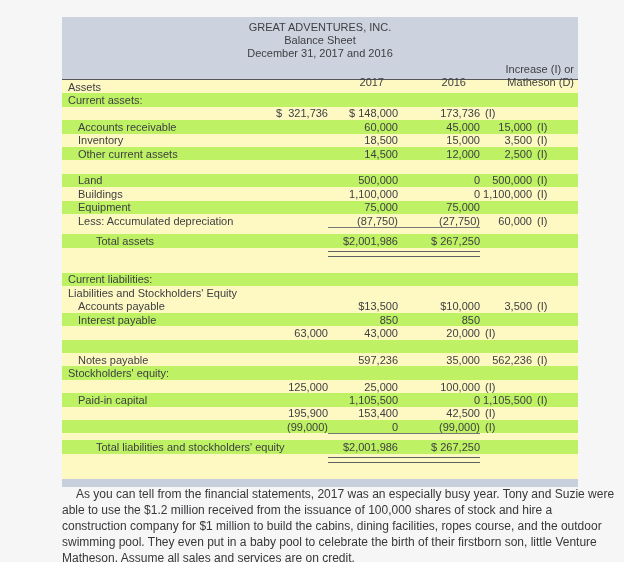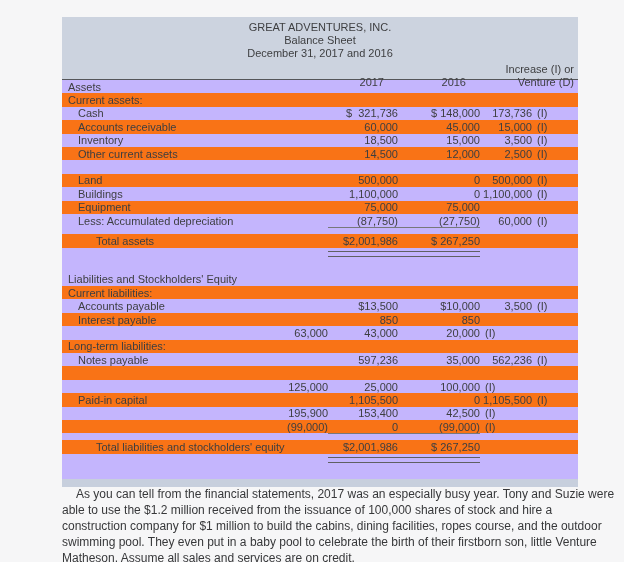--- a/index.html
+++ b/index.html
@@ -45,23 +45,23 @@
     margin-right: -14px;
   }
 
   .sheet-body { background: #ffffff; }
   .row {
     display: grid;
     grid-template-columns: 266px 70px 82px 52px 28px;
     padding-right: 18px;
     box-sizing: border-box;
     width: 516px;
-    background: #c4b5fd;
-  }
-  .row.shade { background: #f97316; }
+    background: #fef9c3;
+  }
+  .row.shade { background: #bef264; }
   .row.item, .row.total { height: 13.4px; }
   .row.rule  { height: 7px; }
   .row.drule { height: 13px; }
   .row.blank { height: 12px; }
 
   .cell { display: flex; align-items: center; overflow: visible; white-space: pre; }
   .cell.label { justify-content: flex-start; }
   .cell.num   { justify-content: flex-end; }
   .cell.marker { justify-content: flex-start; padding-left: 5px; }
   .ind0 { padding-left: 6px; }
@@ -94,42 +94,41 @@
     <div class="sheet-header">
       <div class="t-line">GREAT ADVENTURES, INC.</div>
       <div class="t-line">Balance Sheet</div>
       <div class="t-line">December 31, 2017 and 2016</div>
       <div class="col-head-row">
         <div class="cell label"></div>
         <div class="year">2017</div>
         <div class="year">2016</div>
         <div class="change-head">
           <span>Increase (I) or</span><br>
-          <span>Venture (D)</span>
+          <span>Matheson (D)</span>
         </div>
       </div>
     </div>
 
     <div class="sheet-body" id="rows">
         <div class="row item">
           <div class="cell label ind0">Assets</div>
           <div class="cell num c2017"></div>
           <div class="cell num c2016"></div>
           <div class="cell num change"></div>
           <div class="cell marker"></div>
         </div>
         <div class="row item shade">
           <div class="cell label ind0">Current assets:</div>
           <div class="cell num c2017"></div>
           <div class="cell num c2016"></div>
           <div class="cell num change"></div>
           <div class="cell marker"></div>
         </div>
         <div class="row item">
-          <div class="cell label ind1">Cash</div>
           <div class="cell num c2017">$  321,736</div>
           <div class="cell num c2016">$ 148,000</div>
           <div class="cell num change">173,736</div>
           <div class="cell marker">(I)</div>
         </div>
         <div class="row item shade">
           <div class="cell label ind1">Accounts receivable</div>
           <div class="cell num c2017">60,000</div>
           <div class="cell num c2016">45,000</div>
           <div class="cell num change">15,000</div>
@@ -204,29 +203,29 @@
           <div class="cell num change"></div>
           <div class="cell marker"></div>
         </div>
         <div class="row blank">
           <div class="cell label ind0"></div>
           <div class="cell num c2017"></div>
           <div class="cell num c2016"></div>
           <div class="cell num change"></div>
           <div class="cell marker"></div>
         </div>
+        <div class="row item shade">
+          <div class="cell label ind0">Current liabilities:</div>
+          <div class="cell num c2017"></div>
+          <div class="cell num c2016"></div>
+          <div class="cell num change"></div>
+          <div class="cell marker"></div>
+        </div>
         <div class="row item">
           <div class="cell label ind0">Liabilities and Stockholders' Equity</div>
-          <div class="cell num c2017"></div>
-          <div class="cell num c2016"></div>
-          <div class="cell num change"></div>
-          <div class="cell marker"></div>
-        </div>
-        <div class="row item shade">
-          <div class="cell label ind0">Current liabilities:</div>
           <div class="cell num c2017"></div>
           <div class="cell num c2016"></div>
           <div class="cell num change"></div>
           <div class="cell marker"></div>
         </div>
         <div class="row item">
           <div class="cell label ind1">Accounts payable</div>
           <div class="cell num c2017">$13,500</div>
           <div class="cell num c2016">$10,000</div>
           <div class="cell num change">3,500</div>
@@ -239,34 +238,34 @@
           <div class="cell num change"></div>
           <div class="cell marker"></div>
         </div>
         <div class="row item">
           <div class="cell num c2017">63,000</div>
           <div class="cell num c2016">43,000</div>
           <div class="cell num change">20,000</div>
           <div class="cell marker">(I)</div>
         </div>
         <div class="row item shade">
-          <div class="cell label ind0">Long-term liabilities:</div>
           <div class="cell num c2017"></div>
           <div class="cell num c2016"></div>
           <div class="cell num change"></div>
           <div class="cell marker"></div>
         </div>
         <div class="row item">
           <div class="cell label ind1">Notes payable</div>
           <div class="cell num c2017">597,236</div>
           <div class="cell num c2016">35,000</div>
           <div class="cell num change">562,236</div>
           <div class="cell marker">(I)</div>
         </div>
         <div class="row item shade">
+          <div class="cell label ind0">Stockholders' equity:</div>
           <div class="cell num c2017"></div>
           <div class="cell num c2016"></div>
           <div class="cell num change"></div>
           <div class="cell marker"></div>
         </div>
         <div class="row item">
           <div class="cell num c2017">125,000</div>
           <div class="cell num c2016">25,000</div>
           <div class="cell num change">100,000</div>
           <div class="cell marker">(I)</div>

